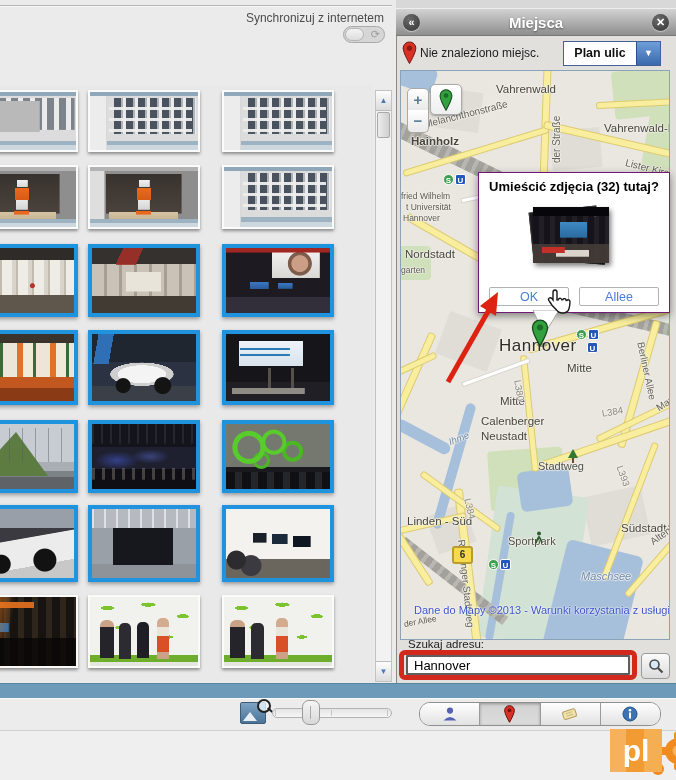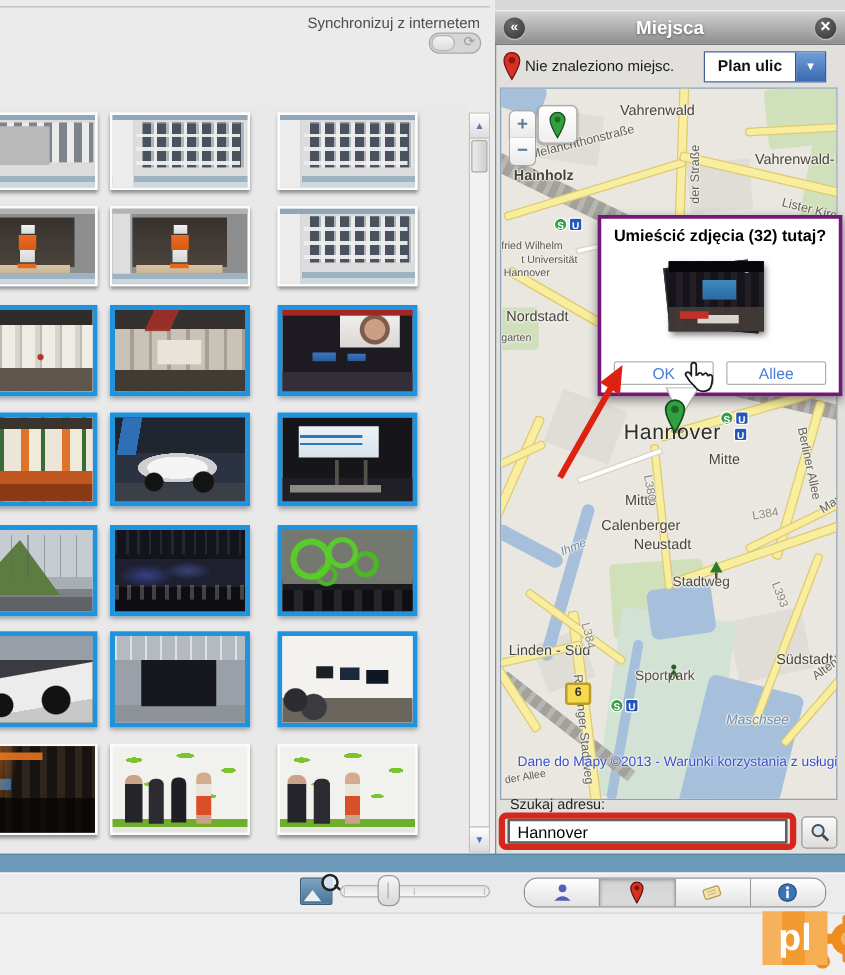--- a/index.html
+++ b/index.html
@@ -259,21 +259,21 @@
       box-sizing:border-box;text-align:center;font-size:15px;font-weight:bold;color:#5a7a9a;line-height:21px;}
   #zoom-in{left:407px;top:88px;border-radius:5px 5px 0 0;}
   #zoom-out{left:407px;top:110px;border-radius:0 0 5px 5px;border-top:none;}
   #pin-tool{left:430px;top:84px;width:30px;height:29px;background:linear-gradient(#fff,#eee);border:1px solid #a9a9a9;
       border-radius:5px;box-shadow:0 1px 2px rgba(0,0,0,.3);display:flex;align-items:center;justify-content:center;}
 
   #map-copyright{left:414px;top:604px;width:256px;font-size:11px;color:#3c52c8;white-space:nowrap;
       text-shadow:0 0 2px #fff,0 0 2px #fff;}
 
   
-  #popup{left:478px;top:172px;width:190px;height:139px;background:#fff;border:3px solid #701a75;
+  #popup{left:478px;top:172px;width:190px;height:139px;background:#fff;border:1px solid #701a75;
       box-shadow:0 3px 8px rgba(0,0,0,.45);}
   #popup-title{position:absolute;left:0;top:6px;width:100%;text-align:center;font-size:13px;font-weight:bold;color:#000;}
   .stackback{position:absolute;background:#1c1a20;border:1px solid #3a3a3a;width:66px;height:48px;}
   #stack1{left:52px;top:36px;transform:rotate(-6deg);}
   #stack2{left:60px;top:39px;transform:rotate(5deg);}
   #popup-photo{position:absolute;left:54px;top:34px;width:76px;height:56px;box-shadow:2px 3px 5px rgba(0,0,0,.5);}
   .popup-btn{position:absolute;top:114px;width:80px;height:19px;background:#fff;border:1px solid #b2b2b2;
       font-size:12.5px;color:#4a7cd8;text-align:center;line-height:18px;box-sizing:border-box;border-radius:2px;}
   #btn-ok{left:10px;}
   #btn-cancel{left:100px;}
@@ -435,29 +435,29 @@
     <div class="mroad-w" style="left: 60px; top: 120px; width: 80px; height: 3px; transform: rotate(-12deg);"></div>
     <div class="mroad-w" style="left: 160px; top: 150px; width: 70px; height: 3px; transform: rotate(8deg);"></div>
     <div class="mroad-w" style="left: 60px; top: 300px; width: 70px; height: 3px; transform: rotate(-20deg);"></div>
     <div class="mlabel town" style="left: 95px; top: 12px;">Vahrenwald</div>
     <div class="mlabel town" style="left: 10px; top: 64px; font-weight: bold;">Hainholz</div>
     <div class="mlabel street" style="left: 22px; top: 48px; transform: rotate(-14deg);">Melanchthonstraße</div>
     <div class="mlabel street" style="left: 150px; top: 92px; transform: rotate(-90deg);">der Straße</div>
     <div class="mlabel town" style="left: 203px; top: 51px;">Vahrenwald-Lis</div>
     <div class="mlabel street" style="left: 226px; top: 86px; transform: rotate(14deg);">Lister Kirch</div>
     <div class="mlabel small" style="left: 0px; top: 120px;">fried Wilhelm</div>
-    <div class="mlabel small" style="left: 16px; top: 131px;">t Universität</div>
+    <div class="mlabel small" style="left: 5px; top: 131px;">t Universität</div>
     <div class="mlabel small" style="left: 2px; top: 142px;">Hannover</div>
     <div class="mlabel town" style="left: 4px; top: 177px;">Nordstadt</div>
     <div class="mlabel small" style="left: 0px; top: 194px;">garten</div>
     <div class="mlabel city" style="left: 98px; top: 265px;">Hannover</div>
     <div class="mlabel town" style="left: 166px; top: 291px;">Mitte</div>
     <div class="mlabel town" style="left: 99px; top: 324px;">Mitte</div>
     <div class="mlabel town" style="left: 80px; top: 344px;">Calenberger</div>
-    <div class="mlabel town" style="left: 106px; top: 359px;">Neustadt</div>
+    <div class="mlabel town" style="left: 80px; top: 359px;">Neustadt</div>
     <div class="mlabel town-s" style="left: 137px; top: 389px;">Stadtweg</div>
     <div class="mlabel town-s" style="left: 107px; top: 464px;">Sportpark</div>
     <div class="mlabel town" style="left: 6px; top: 444px;">Linden - Süd</div>
     <div class="mlabel town" style="left: 220px; top: 427px; margin-top: 24px;">Südstadt</div>
     <div class="mlabel water" style="left: 180px; top: 499px;">Maschsee</div>
     <div class="mlabel street" style="left: 245px; top: 270px; transform: rotate(78deg);">Berliner Allee</div>
     <div class="mlabel street" style="left: 253px; top: 333px; transform: rotate(-33deg);">Marie</div>
     <div class="mlabel road" style="left: 122px; top: 308px; transform: rotate(80deg);">L380</div>
     <div class="mlabel road" style="left: 200px; top: 337px; transform: rotate(-10deg);">L384</div>
     <div class="mlabel road" style="left: 72px; top: 426px; transform: rotate(76deg);">L384</div>

